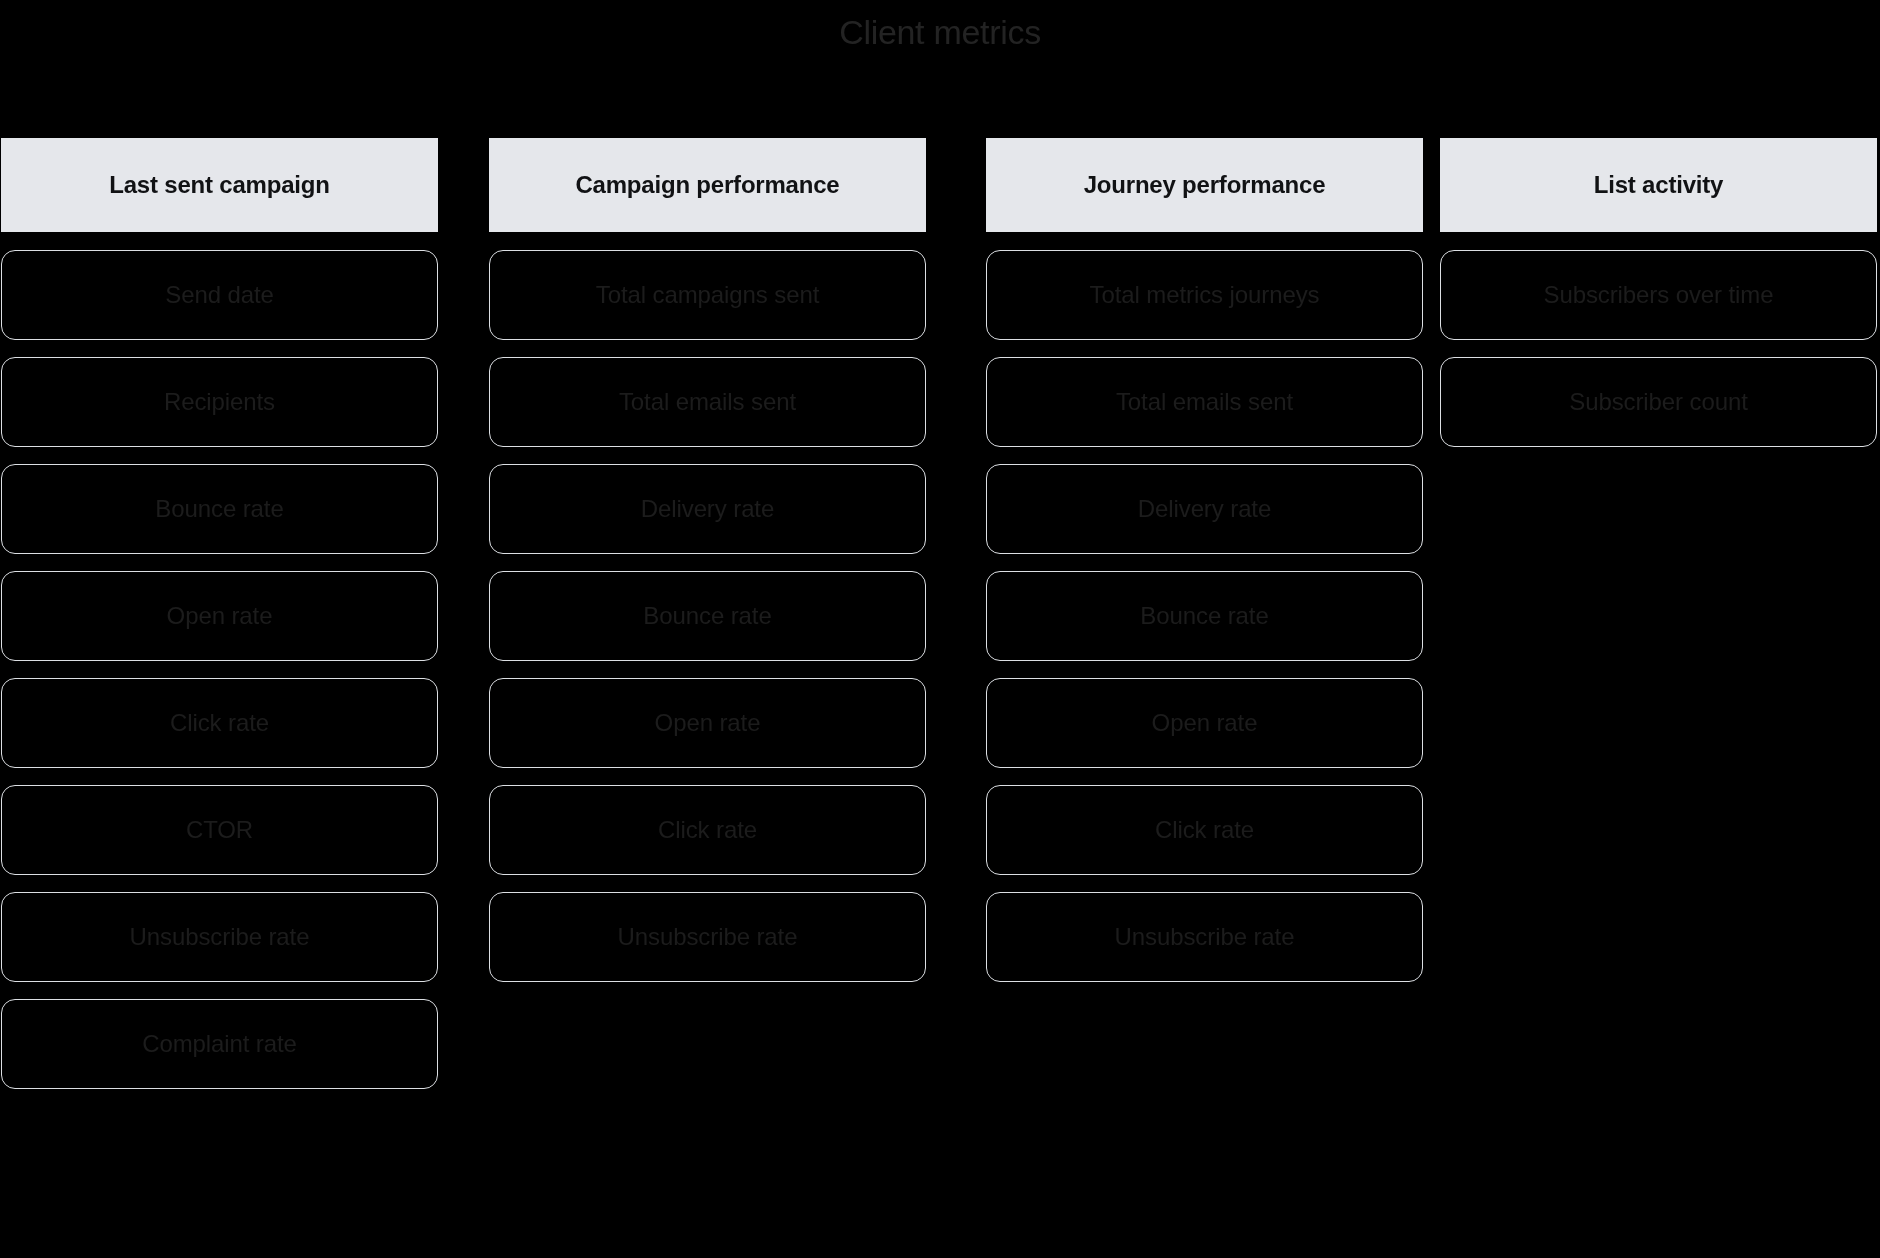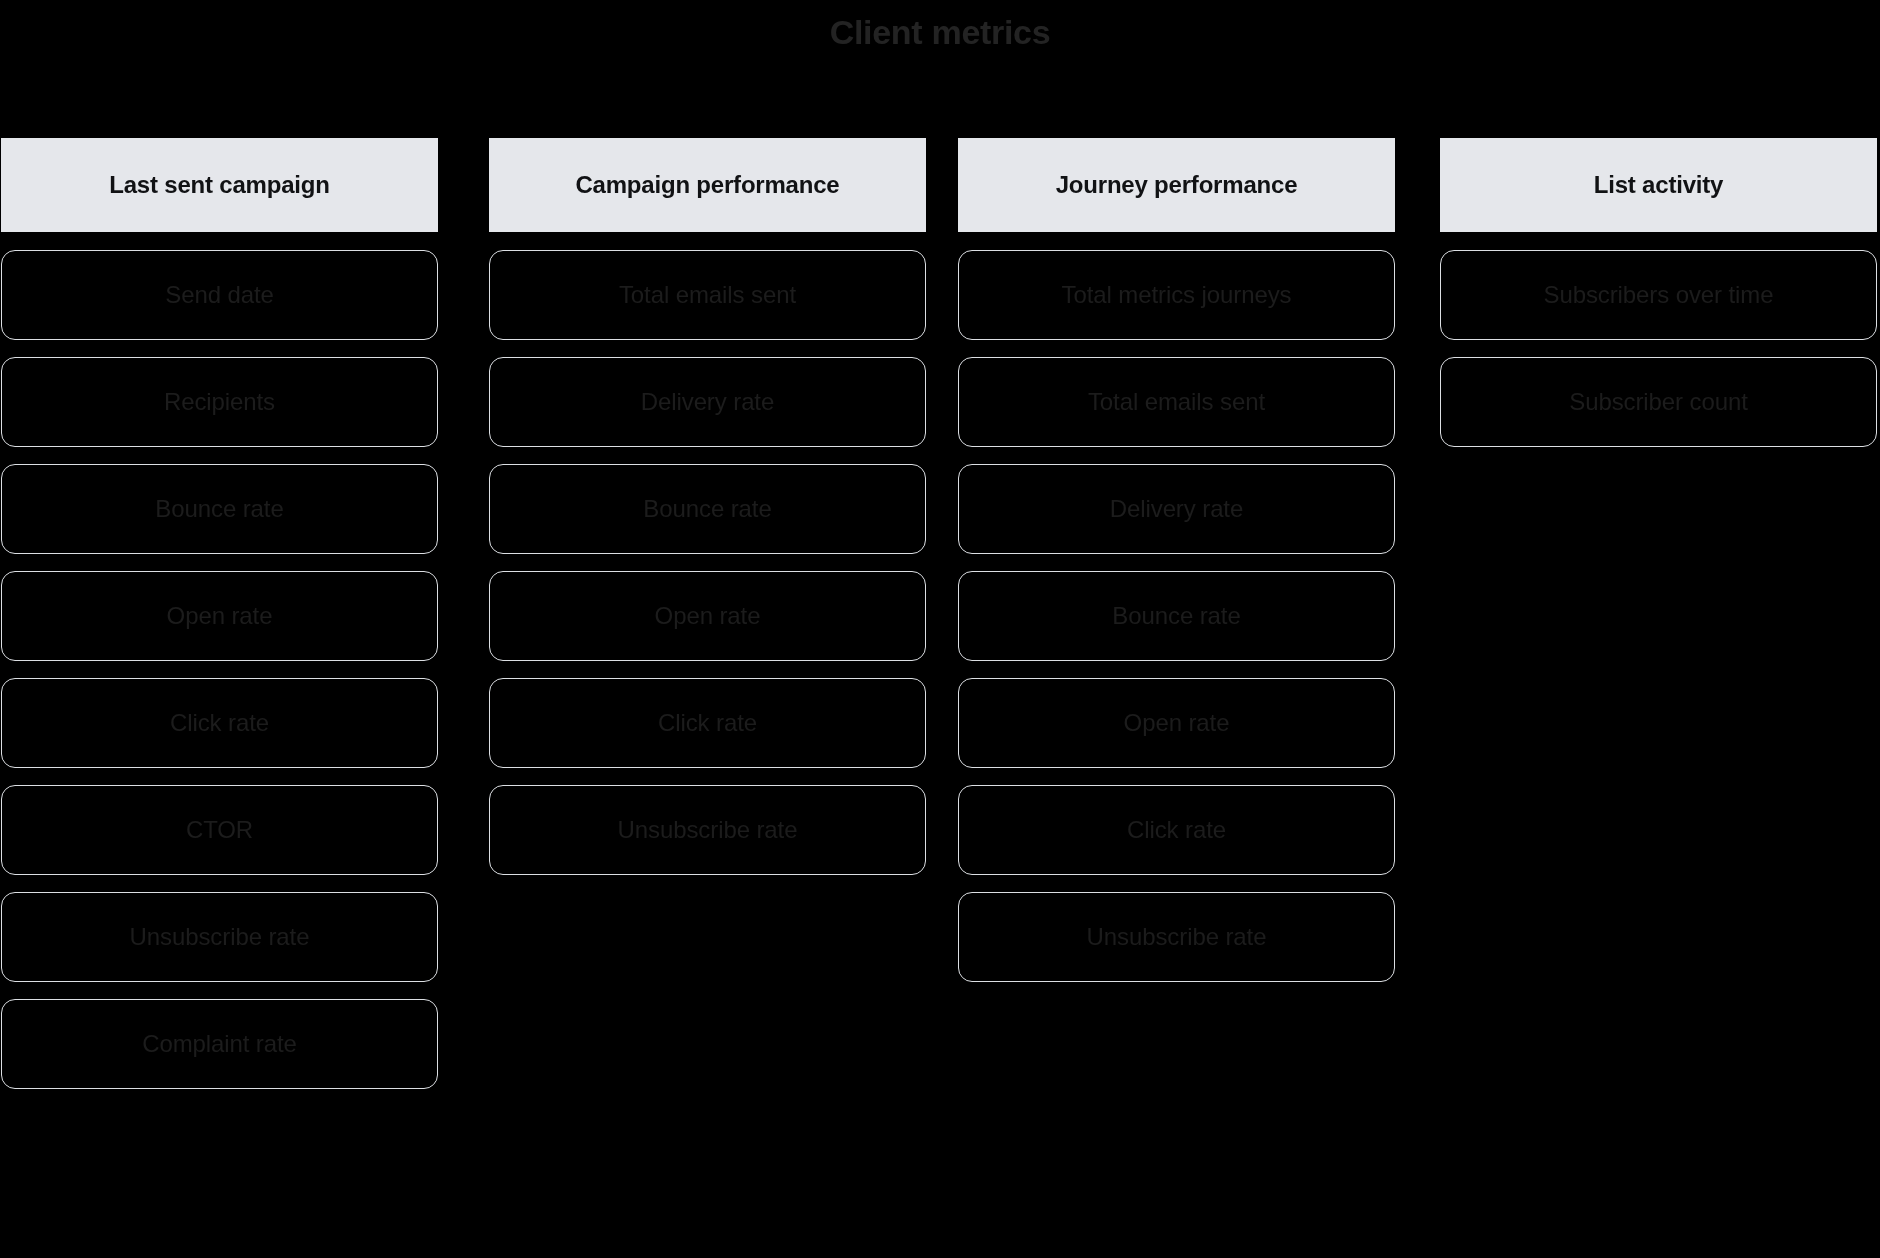--- a/index.html
+++ b/index.html
@@ -24,21 +24,21 @@
     overflow: hidden;
   }
 
   .page-title {
     position: absolute;
     left: 0;
     top: 8px;
     width: 1880px;
     text-align: center;
     font-size: 34px;
-    font-weight: 700;
+    font-weight: 400;
     letter-spacing: -0.3px;
     color: #232323;
     line-height: 48px;
     white-space: nowrap;
   }
 
   .columns {
     position: absolute;
     left: 1px;
     top: 138px;
@@ -47,21 +47,21 @@
   }
 
   .column {
     position: absolute;
     top: 0;
     width: 430px;
   }
 
   .column-0 { left: 0px; }
   .column-1 { left: 480px; padding-left: 8px; }
-  .column-2 { left: 931px; padding-left: 26px; }
+  .column-2 { left: 959px; padding-left: 26px; }
   .column-3 { left: 1439px; }
 
   .col-header {
     box-sizing: border-box;
     width: 437px;
     height: 94px;
     background: #e5e7eb;
     color: #111214;
     display: flex;
     align-items: center;
@@ -107,20 +107,21 @@
       <div class="metric-cell">Bounce rate</div>
       <div class="metric-cell">Open rate</div>
       <div class="metric-cell">Click rate</div>
       <div class="metric-cell">CTOR</div>
       <div class="metric-cell">Unsubscribe rate</div>
       <div class="metric-cell">Complaint rate</div>
     </div>
 
     <div class="column column-1">
       <div class="col-header">Campaign performance</div>
+      <div class="metric-cell">Total campaigns sent</div>
       <div class="metric-cell">Total emails sent</div>
       <div class="metric-cell">Delivery rate</div>
       <div class="metric-cell">Bounce rate</div>
       <div class="metric-cell">Open rate</div>
       <div class="metric-cell">Click rate</div>
       <div class="metric-cell">Unsubscribe rate</div>
     </div>
 
     <div class="column column-2">
       <div class="col-header">Journey performance</div>

